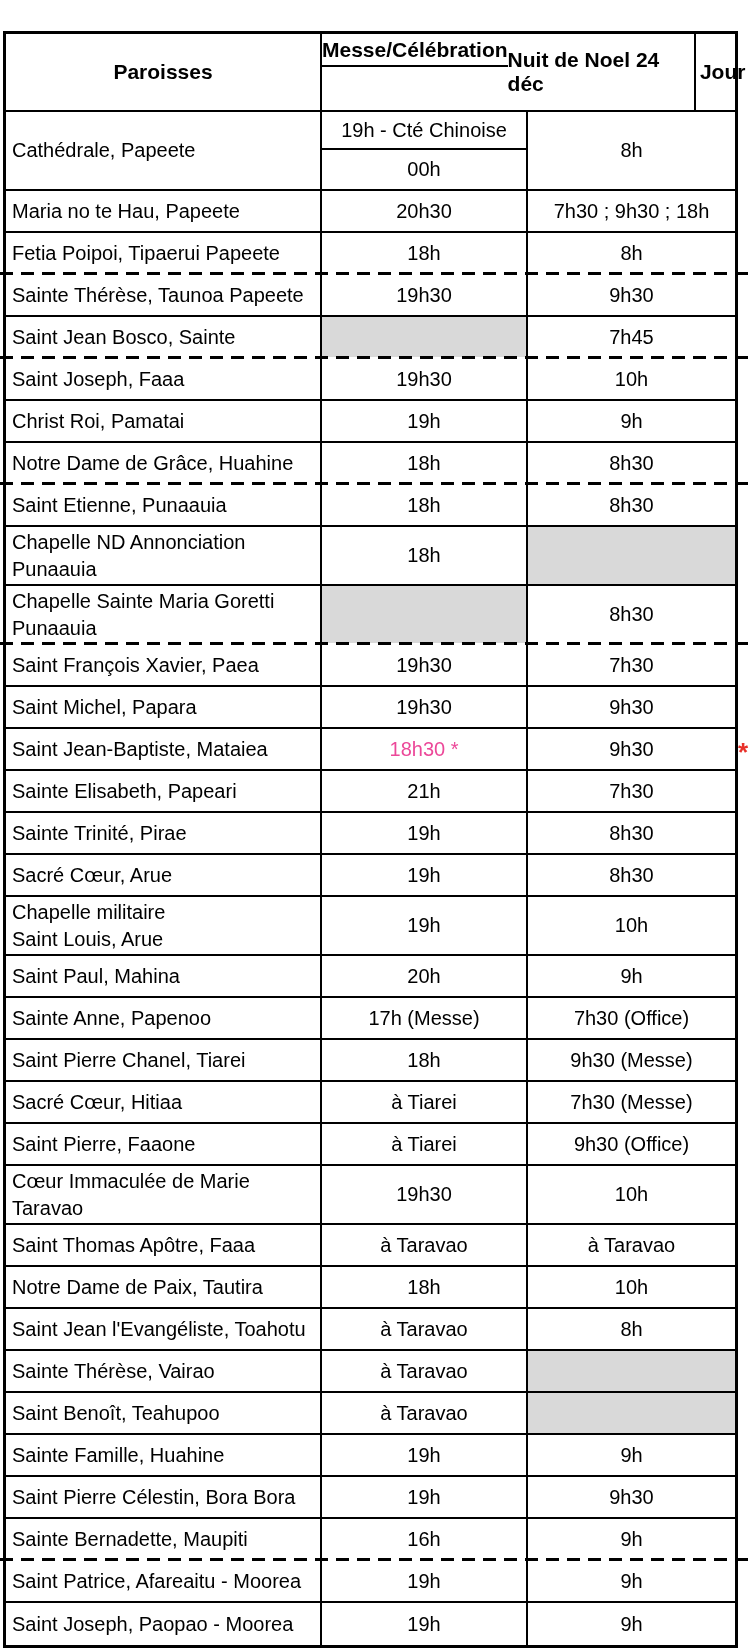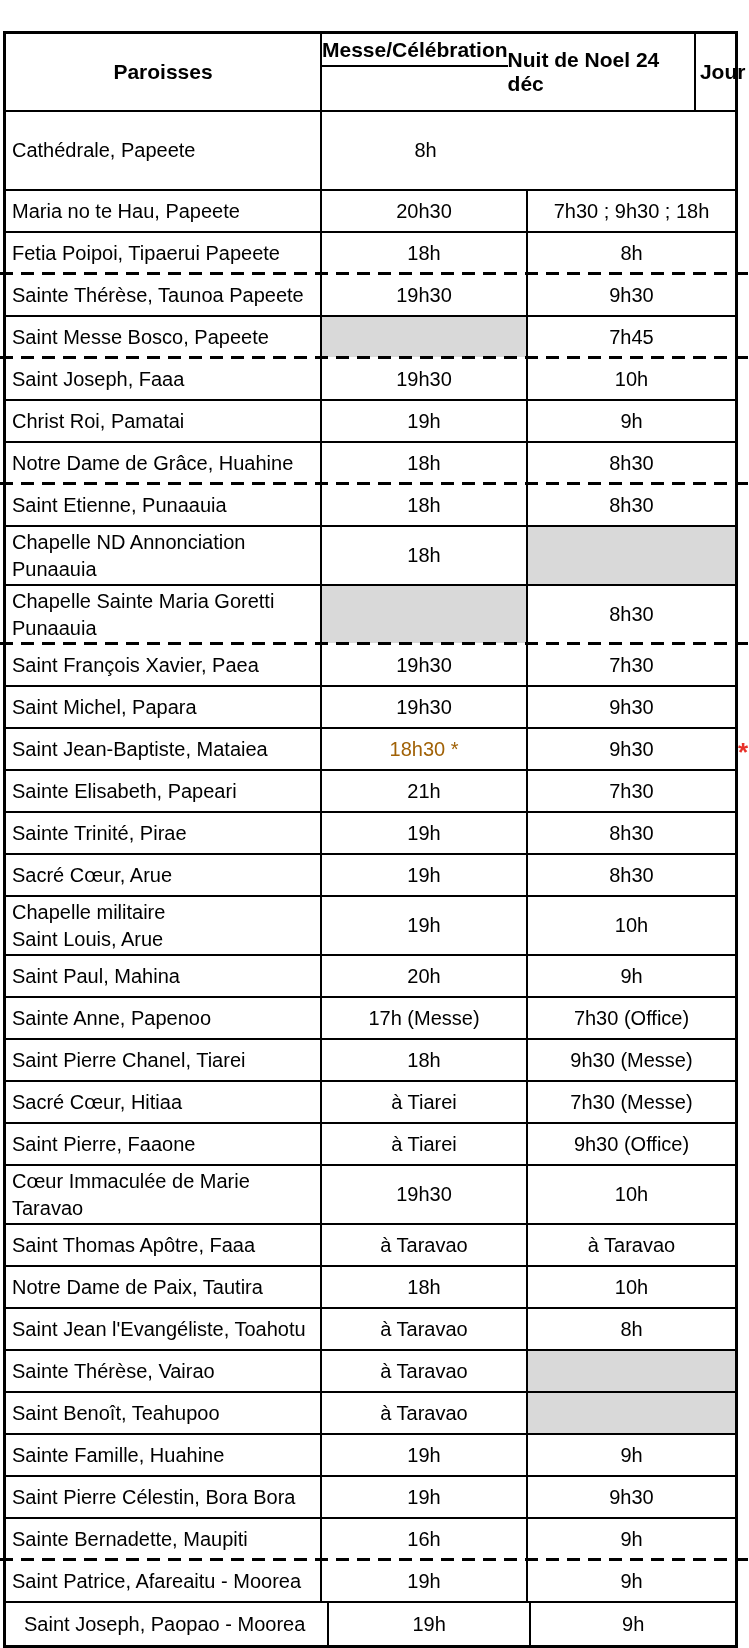--- a/index.html
+++ b/index.html
@@ -27,37 +27,37 @@
   .hsub .hcell{
     box-sizing:border-box;display:flex;align-items:center;justify-content:center;
     font-weight:bold;font-size:21px;
   }
   .hsub .hnuit{width:188px;border-right:2px solid #000;}
   .hsub .hjour{width:207px;border-radius:8px;}
   
   .row{display:flex;height:42px;border-bottom:2px solid #000;box-sizing:border-box;position:relative;}
   .row.tall{height:59px;}
   .row.cath{height:79px;}
-  .row:last-child{border-bottom:none;margin-left:12px;}
+  .row:last-child{border-bottom:none;}
   .c{box-sizing:border-box;}
   .name{
     width:316px;border-right:2px solid #000;
     display:flex;align-items:center;padding-left:6px;padding-right:2px;
     white-space:pre-line;line-height:27px;
   }
   .nuit{
     width:206px;border-right:2px solid #000;
     display:flex;align-items:center;justify-content:center;text-align:center;
   }
   .jour{
     width:207px;
     display:flex;align-items:center;justify-content:center;text-align:center;
   }
   .gray{background:#d9d9d9;}
-  .red{color:#a16207;text-align:center;}
+  .red{color:#ec4899;text-align:center;}
   
   .split{flex-direction:column;align-items:stretch;padding:0;}
   .split .sub{
     width:100%;box-sizing:border-box;display:flex;align-items:center;justify-content:center;
   }
   .split .sub-a{height:38px;border-bottom:2px solid #000;}
   .split .sub-b{flex:1;}
   
   .row.dashed{border-bottom-color:transparent;}
   .row.dashed::after{
@@ -82,40 +82,44 @@
         <div class="hmesse">Messe/Célébration</div>
         <div class="hsub">
           <div class="hcell hnuit">Nuit de Noel 24 déc</div>
           <div class="hcell hjour">Jour de Noel 25 déc</div>
         </div>
       </div>
     </div>
 
     <div class="row cath">
       <div class="c name">Cathédrale, Papeete</div>
+      <div class="c nuit split">
+        <div class="sub sub-a">19h - Cté Chinoise</div>
+        <div class="sub sub-b">00h</div>
+      </div>
       <div class="c jour">8h</div>
     </div>
 
     <div class="row">
       <div class="c name">Maria no te Hau, Papeete</div>
       <div class="c nuit">20h30</div>
       <div class="c jour">7h30 ; 9h30 ; 18h</div>
     </div>
     <div class="row dashed">
       <div class="c name">Fetia Poipoi, Tipaerui Papeete</div>
       <div class="c nuit">18h</div>
       <div class="c jour">8h</div>
     </div>
     <div class="row">
       <div class="c name">Sainte Thérèse, Taunoa Papeete</div>
       <div class="c nuit">19h30</div>
       <div class="c jour">9h30</div>
     </div>
     <div class="row dashed">
-      <div class="c name">Saint Messe Bosco, Papeete</div>
+      <div class="c name">Saint Jean Bosco, Sainte</div>
       <div class="c nuit gray"></div>
       <div class="c jour">7h45</div>
     </div>
     <div class="row">
       <div class="c name">Saint Joseph, Faaa</div>
       <div class="c nuit">19h30</div>
       <div class="c jour">10h</div>
     </div>
     <div class="row">
       <div class="c name">Christ Roi, Pamatai</div>

